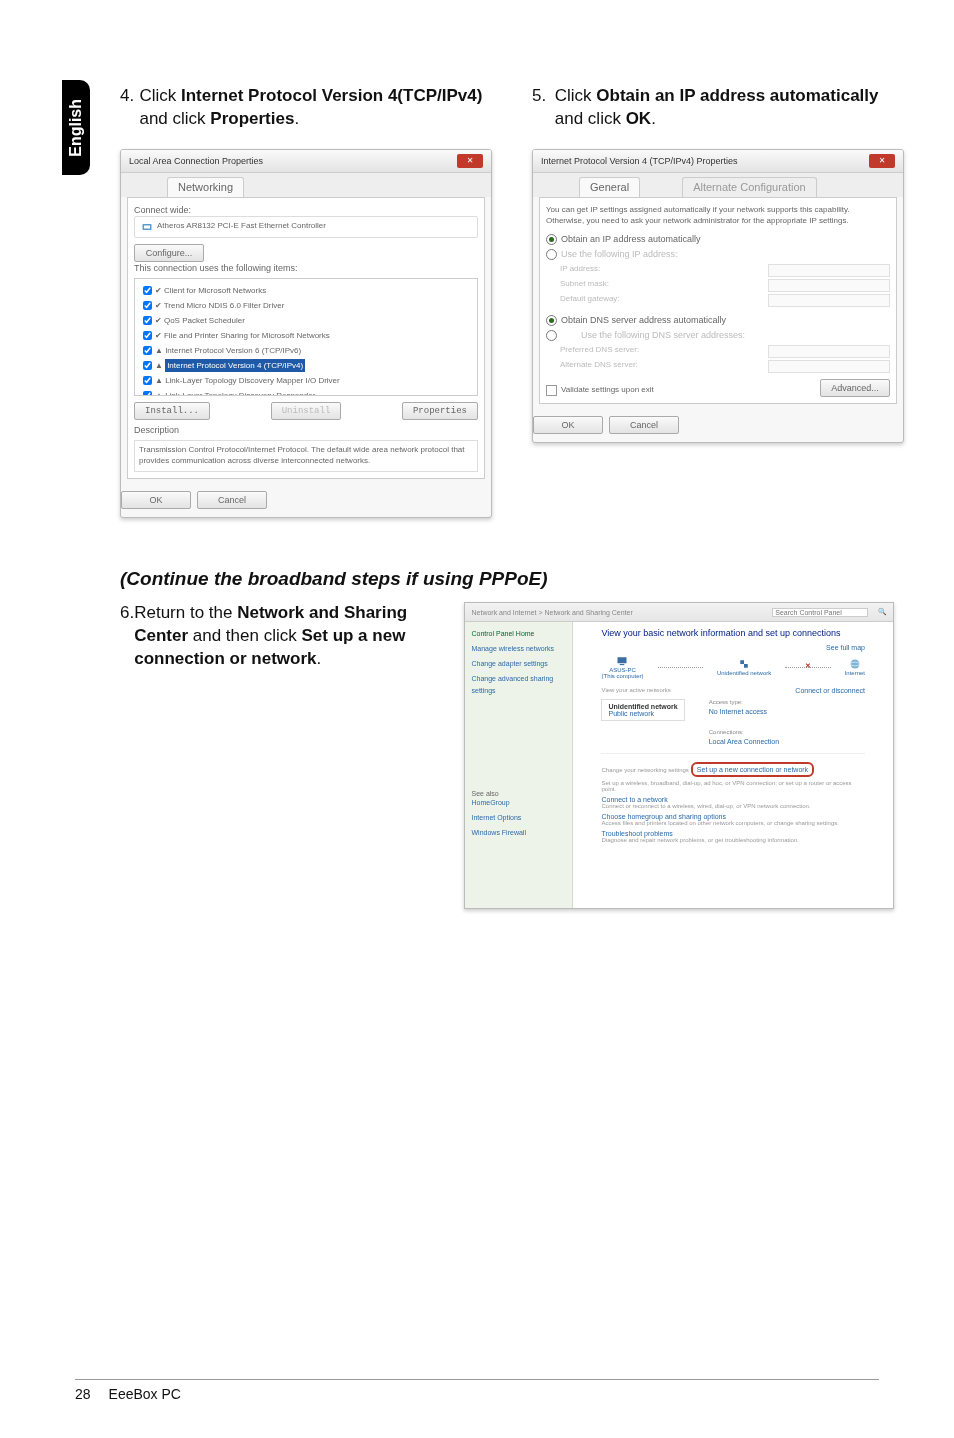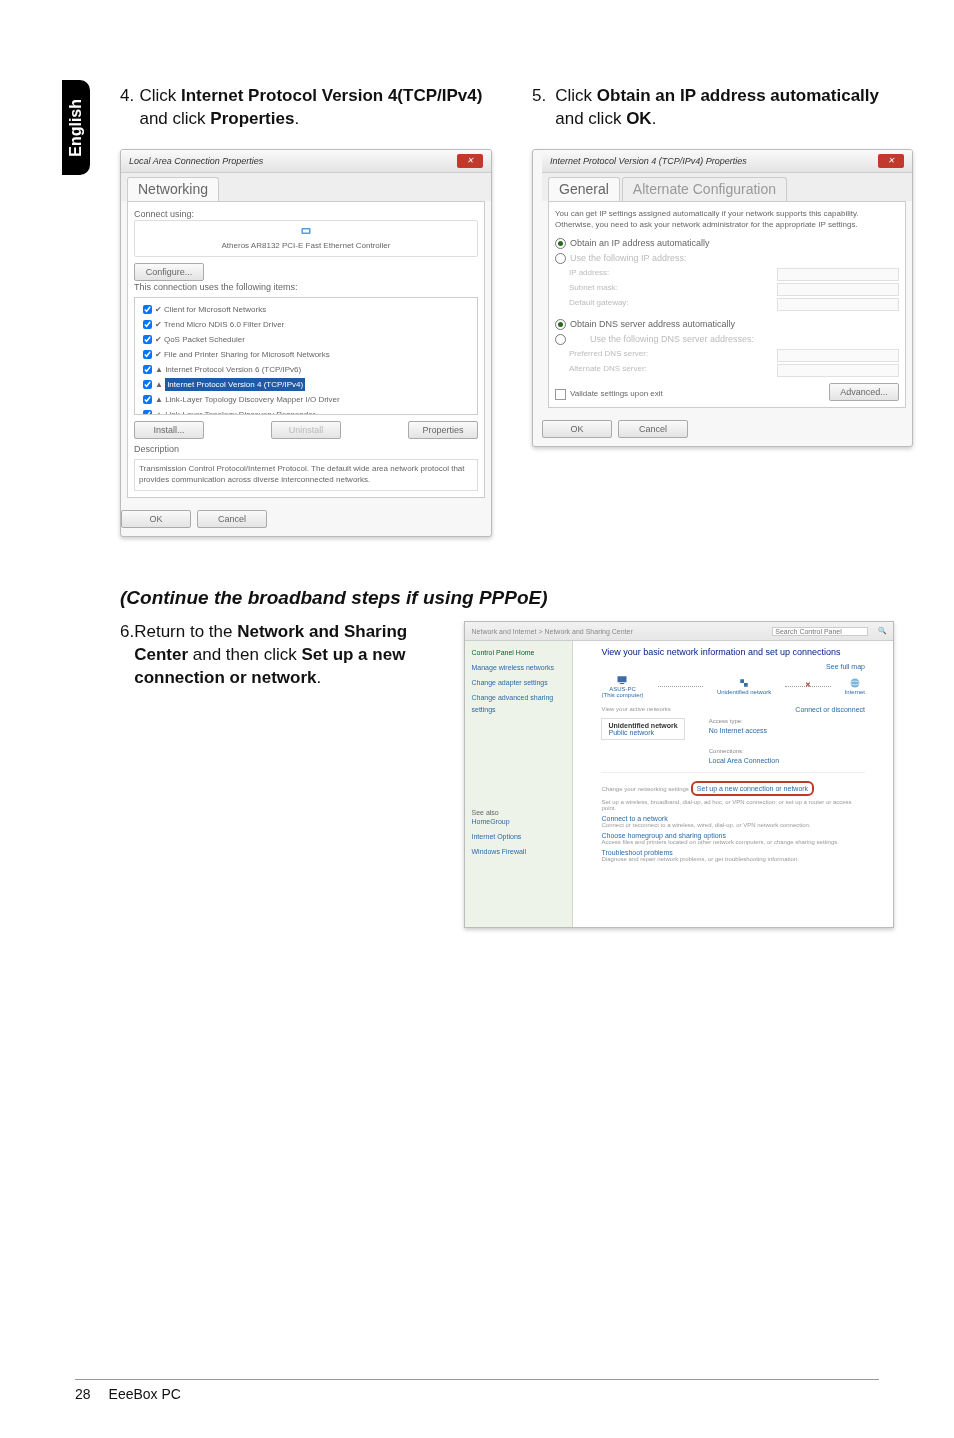--- a/index.html
+++ b/index.html
@@ -63,21 +63,20 @@
   }
   .titlebar {
     background: linear-gradient(#fafafa,#e3e3e3);
     border-bottom: 1px solid #ccc;
     padding: 4px 8px;
     font-size: 9px;
     color: #333;
     display: flex;
     justify-content: space-between;
     align-items: center;
-    font-style: italic;
   }
   .titlebar .closebtn {
     width: 26px;
     height: 14px;
     background: #c0392b;
     border-radius: 2px;
     color: #fff;
     font-size: 8px;
     text-align: center;
     line-height: 14px;
@@ -85,24 +84,25 @@
   .tabbar {
     display: flex;
     gap: 2px;
     padding: 4px 6px 0 6px;
     background: #eee;
   }
   .tab {
     border: 1px solid #ccc;
     border-bottom: none;
     padding: 2px 10px;
-    font-size: 14px;
+    font-size: 11px;
     background: #f9f9f9;
     border-top-left-radius: 3px;
     border-top-right-radius: 3px;
+    margin-left: 40px;
   }
   .panel {
     background: #fff;
     border: 1px solid #ccc;
     margin: 0 6px 6px 6px;
     padding: 6px;
   }
   .groupbox {
     border: 1px solid #ddd;
     border-radius: 2px;
@@ -133,21 +133,21 @@
     color: #fff;
     display: inline-block;
     padding: 0 2px;
   }
   .btnrow {
     display: flex;
     gap: 6px;
     justify-content: flex-start;
     margin-top: 6px;
   }
-  .btnrow.left { justify-content: space-between; }
+  .btnrow.left { justify-content: space-between; font-family: Liberation Mono, monospace; }
   .btn {
     border: 1px solid #aaa;
     background: linear-gradient(#fafafa,#e3e3e3);
     border-radius: 2px;
     padding: 2px 10px;
     font-size: 9px;
     min-width: 48px;
     text-align: center;
   }
   .descbox {
@@ -305,22 +305,22 @@
 
       <div class="screenshot" style="width:370px;">
         <div class="titlebar">
           <span>Local Area Connection Properties</span>
           <span class="closebtn">✕</span>
         </div>
         <div class="tabbar">
           <div class="tab">Networking</div>
         </div>
         <div class="panel">
-          <div style="font-size:9px;">Connect using:</div>
-          <div class="groupbox" style="display:flex;align-items:center;gap:4px;flex-direction:column;">
+          <div style="font-size:9px;">Connect wide:</div>
+          <div class="groupbox" style="display:flex;align-items:center;gap:4px;">
             <svg class="icon" viewBox="0 0 16 16">
                 <rect x="2" y="4" width="12" height="8" rx="1" fill="#5b9bd5"></rect>
                 <rect x="4" y="6" width="8" height="4" fill="#fff"></rect>
               </svg>
             <span style="font-size:8px;">Atheros AR8132 PCI-E Fast Ethernet Controller</span>
           </div>
           <div class="btnrow">
             <div class="btn">Configure...</div>
           </div>
           <div style="font-size:9px;">This connection uses the following items:</div>
@@ -350,21 +350,21 @@
     </div>
 
     <div class="col">
       <div style="display:flex;">
         <span class="num">5.</span>
         <span>
           <span>Click </span><b>Obtain an IP address automatically</b><span> and click </span><b>OK</b><span>.</span>
         </span>
       </div>
 
-      <div class="screenshot" style="width:370px;padding-left:9px;">
+      <div class="screenshot" style="width:370px;">
         <div class="titlebar">
           <span>Internet Protocol Version 4 (TCP/IPv4) Properties</span>
           <span class="closebtn">✕</span>
         </div>
         <div class="tabbar">
           <div class="tab">General</div>
           <div class="tab" style="background:#eee;color:#999;">Alternate Configuration</div>
         </div>
         <div class="panel">
           <div style="font-size:8px;line-height:11px;margin-bottom:6px;">You can get IP settings assigned automatically if your network supports this capability. Otherwise, you need to ask your network administrator for the appropriate IP settings.</div>

